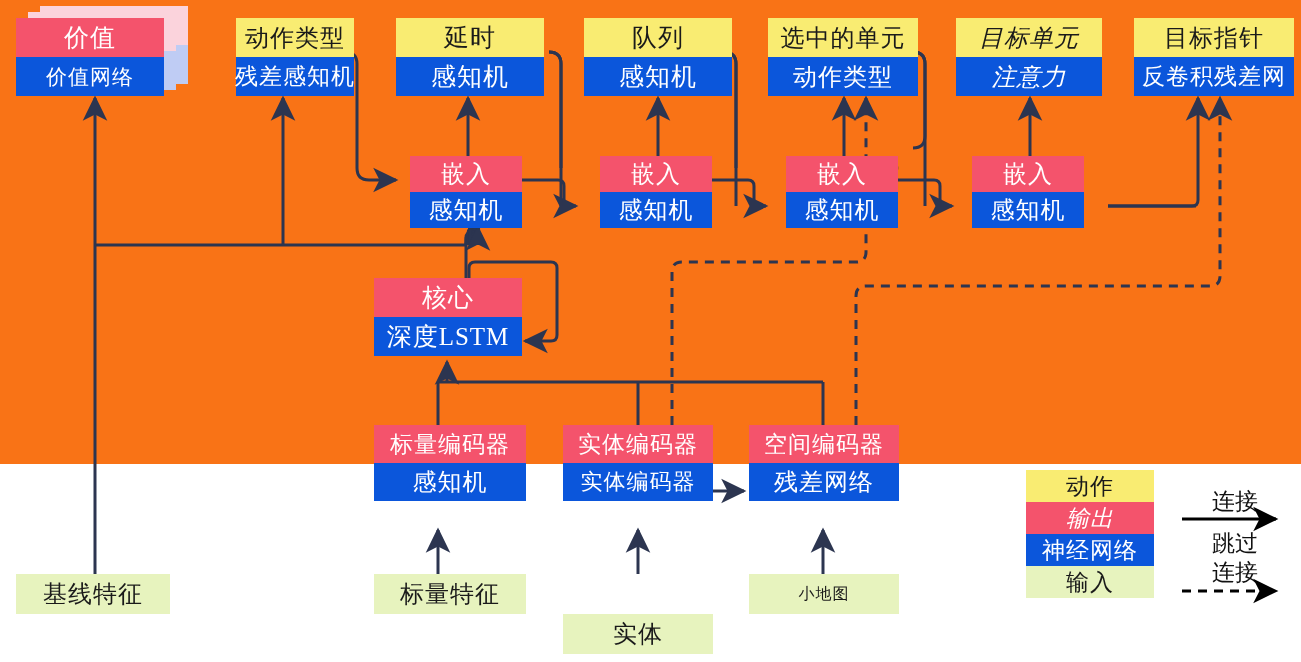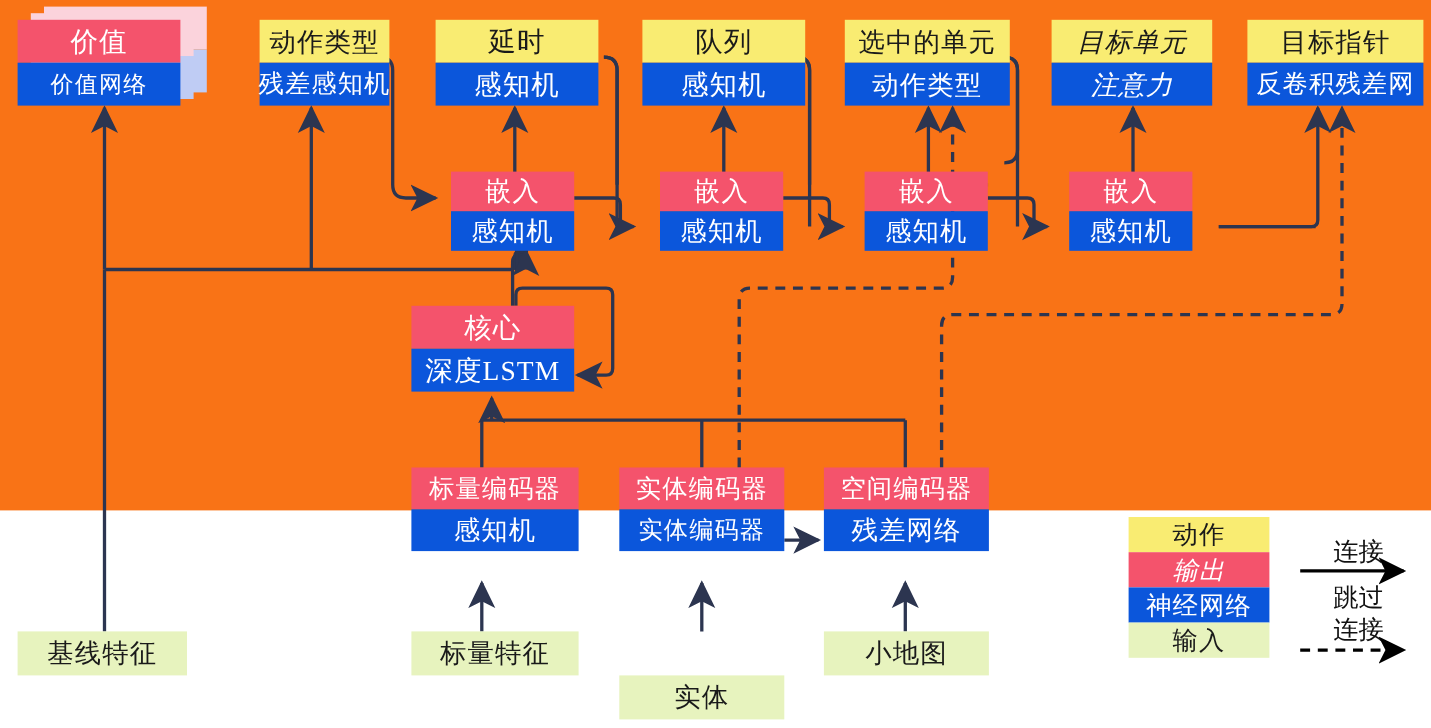--- a/index.html
+++ b/index.html
@@ -236,21 +236,21 @@
   <div class="node" style="left:16px;top:574px;width:154px;height:40px;">
     <div class="row inp" style="height:40px;font-size:24px;">基线特征</div>
   </div>
   <div class="node" style="left:374px;top:574px;width:152px;height:40px;">
     <div class="row inp" style="height:40px;font-size:24px;">标量特征</div>
   </div>
   <div class="node" style="left:563px;top:574px;width:150px;height:40px;margin-top:40px;">
     <div class="row inp" style="height:40px;font-size:24px;">实体</div>
   </div>
   <div class="node" style="left:749px;top:574px;width:150px;height:40px;">
-    <div class="row inp" style="height:40px;font-size:24px;">小地图</div>
+    <div class="row inp" style="height:40px;font-size:16px;">小地图</div>
   </div>
 
   <div class="legend" style="left:1026px;top:470px;width:128px;height:128px;">
     <div class="row act" style="height:32px;">动作</div>
     <div class="row out" style="height:32px;font-style:italic;">输出</div>
     <div class="row net" style="height:32px;">神经网络</div>
     <div class="row inp" style="height:32px;">输入</div>
   </div>
 
   <div class="legtext" style="left:1180px;top:486px;width:110px;">连接</div>

